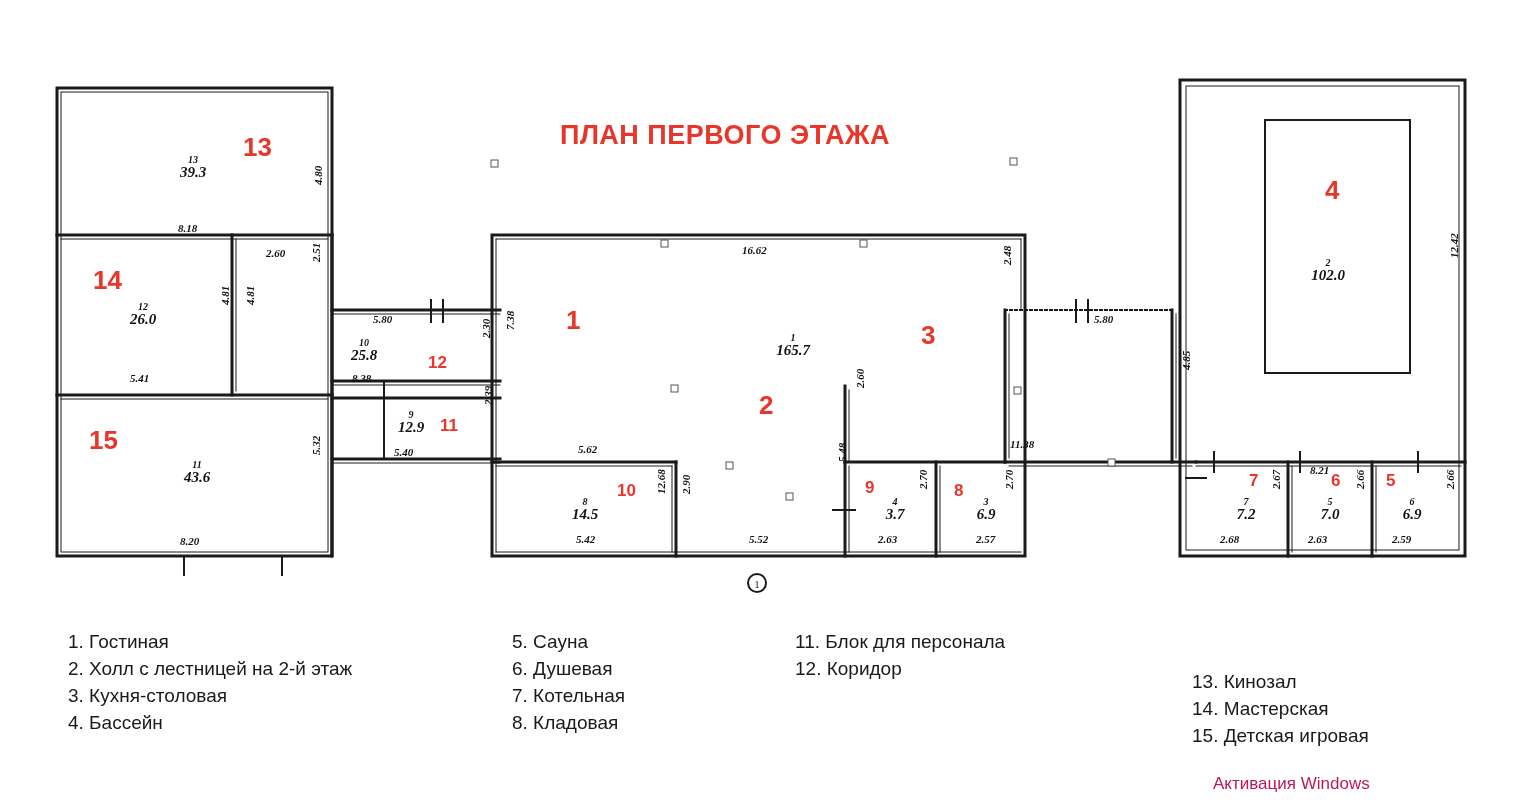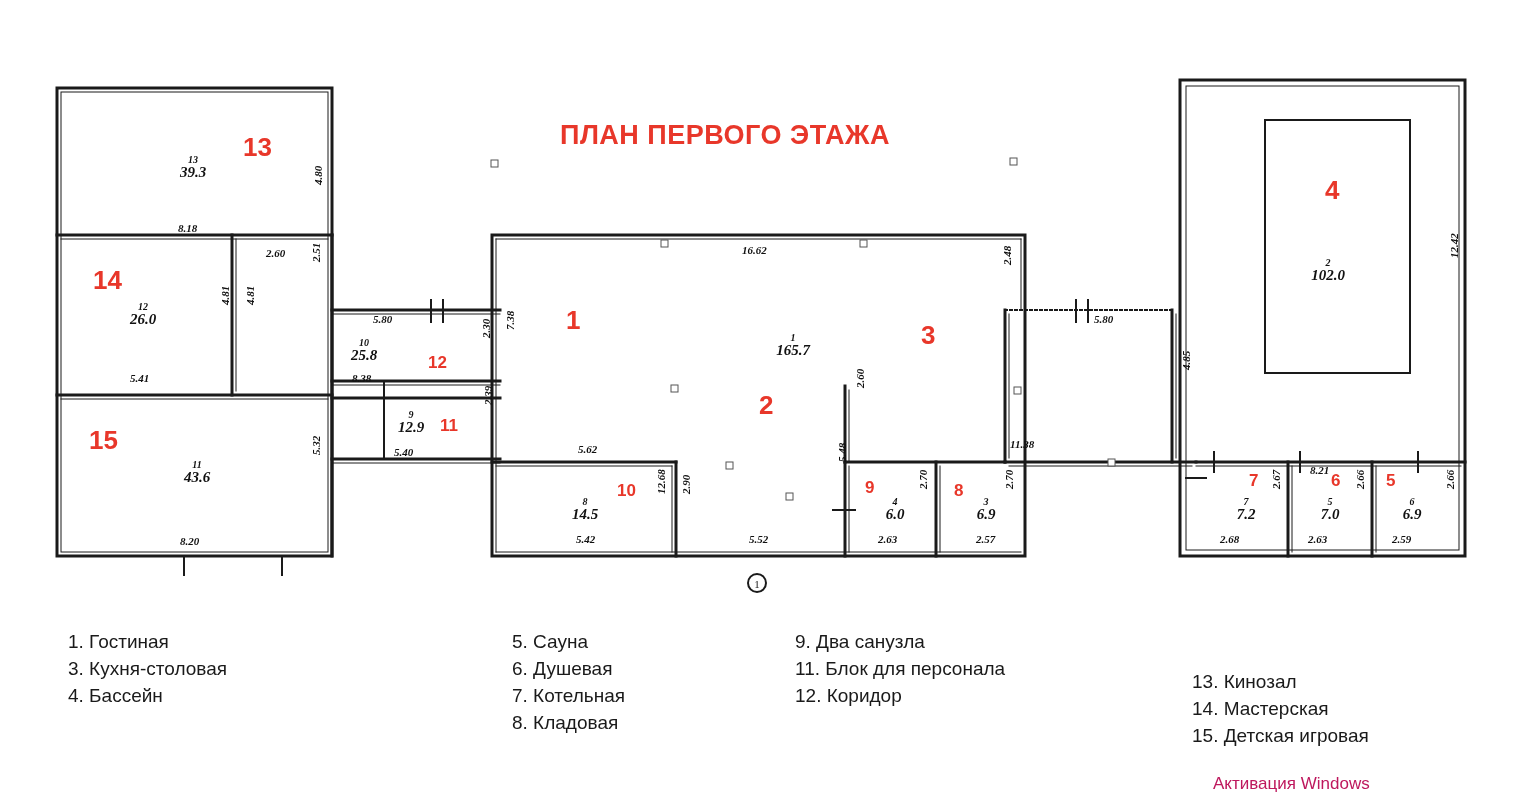--- a/index.html
+++ b/index.html
@@ -243,21 +243,21 @@
 <div class="areatag" style="left:391px; top:410px; width:40px;">
   <span class="num">9</span>
   <span class="val">12.9</span>
 </div>
 <div class="areatag" style="left:565px; top:497px; width:40px;">
   <span class="num">8</span>
   <span class="val">14.5</span>
 </div>
 <div class="areatag" style="left:875px; top:497px; width:40px;">
   <span class="num">4</span>
-  <span class="val">6.0</span>
+  <span class="val">3.7</span>
 </div>
 <div class="areatag" style="left:966px; top:497px; width:40px;">
   <span class="num">3</span>
   <span class="val">6.9</span>
 </div>
 <div class="areatag" style="left:1226px; top:497px; width:40px;">
   <span class="num">7</span>
   <span class="val">7.2</span>
 </div>
 <div class="areatag" style="left:1310px; top:497px; width:40px;">
@@ -313,31 +313,31 @@
 <div class="dim vert" style="left:1270px; top:489px;">2.67</div>
 <div class="dim vert" style="left:1354px; top:489px;">2.66</div>
 <div class="dim vert" style="left:1444px; top:489px;">2.66</div>
 <div class="dim" style="left:1220px; top:533px;">2.68</div>
 <div class="dim" style="left:1308px; top:533px;">2.63</div>
 <div class="dim" style="left:1392px; top:533px;">2.59</div>
 
 <div class="legend">
   <div class="legend-col lc1">
     <div>1. Гостиная</div>
+    <div>2. Холл с лестницей на 2-й этаж</div>
     <div>3. Кухня-столовая</div>
     <div>4. Бассейн</div>
   </div>
   <div class="legend-col lc2">
     <div>5. Сауна</div>
     <div>6. Душевая</div>
     <div>7. Котельная</div>
     <div>8. Кладовая</div>
   </div>
   <div class="legend-col lc3">
-    <div>9. Два санузла</div>
     <div>11. Блок для персонала</div>
     <div>12. Коридор</div>
   </div>
   <div class="legend-col lc4">
     <div>13. Кинозал</div>
     <div>14. Мастерская</div>
     <div>15. Детская игровая</div>
   </div>
 </div>
 

